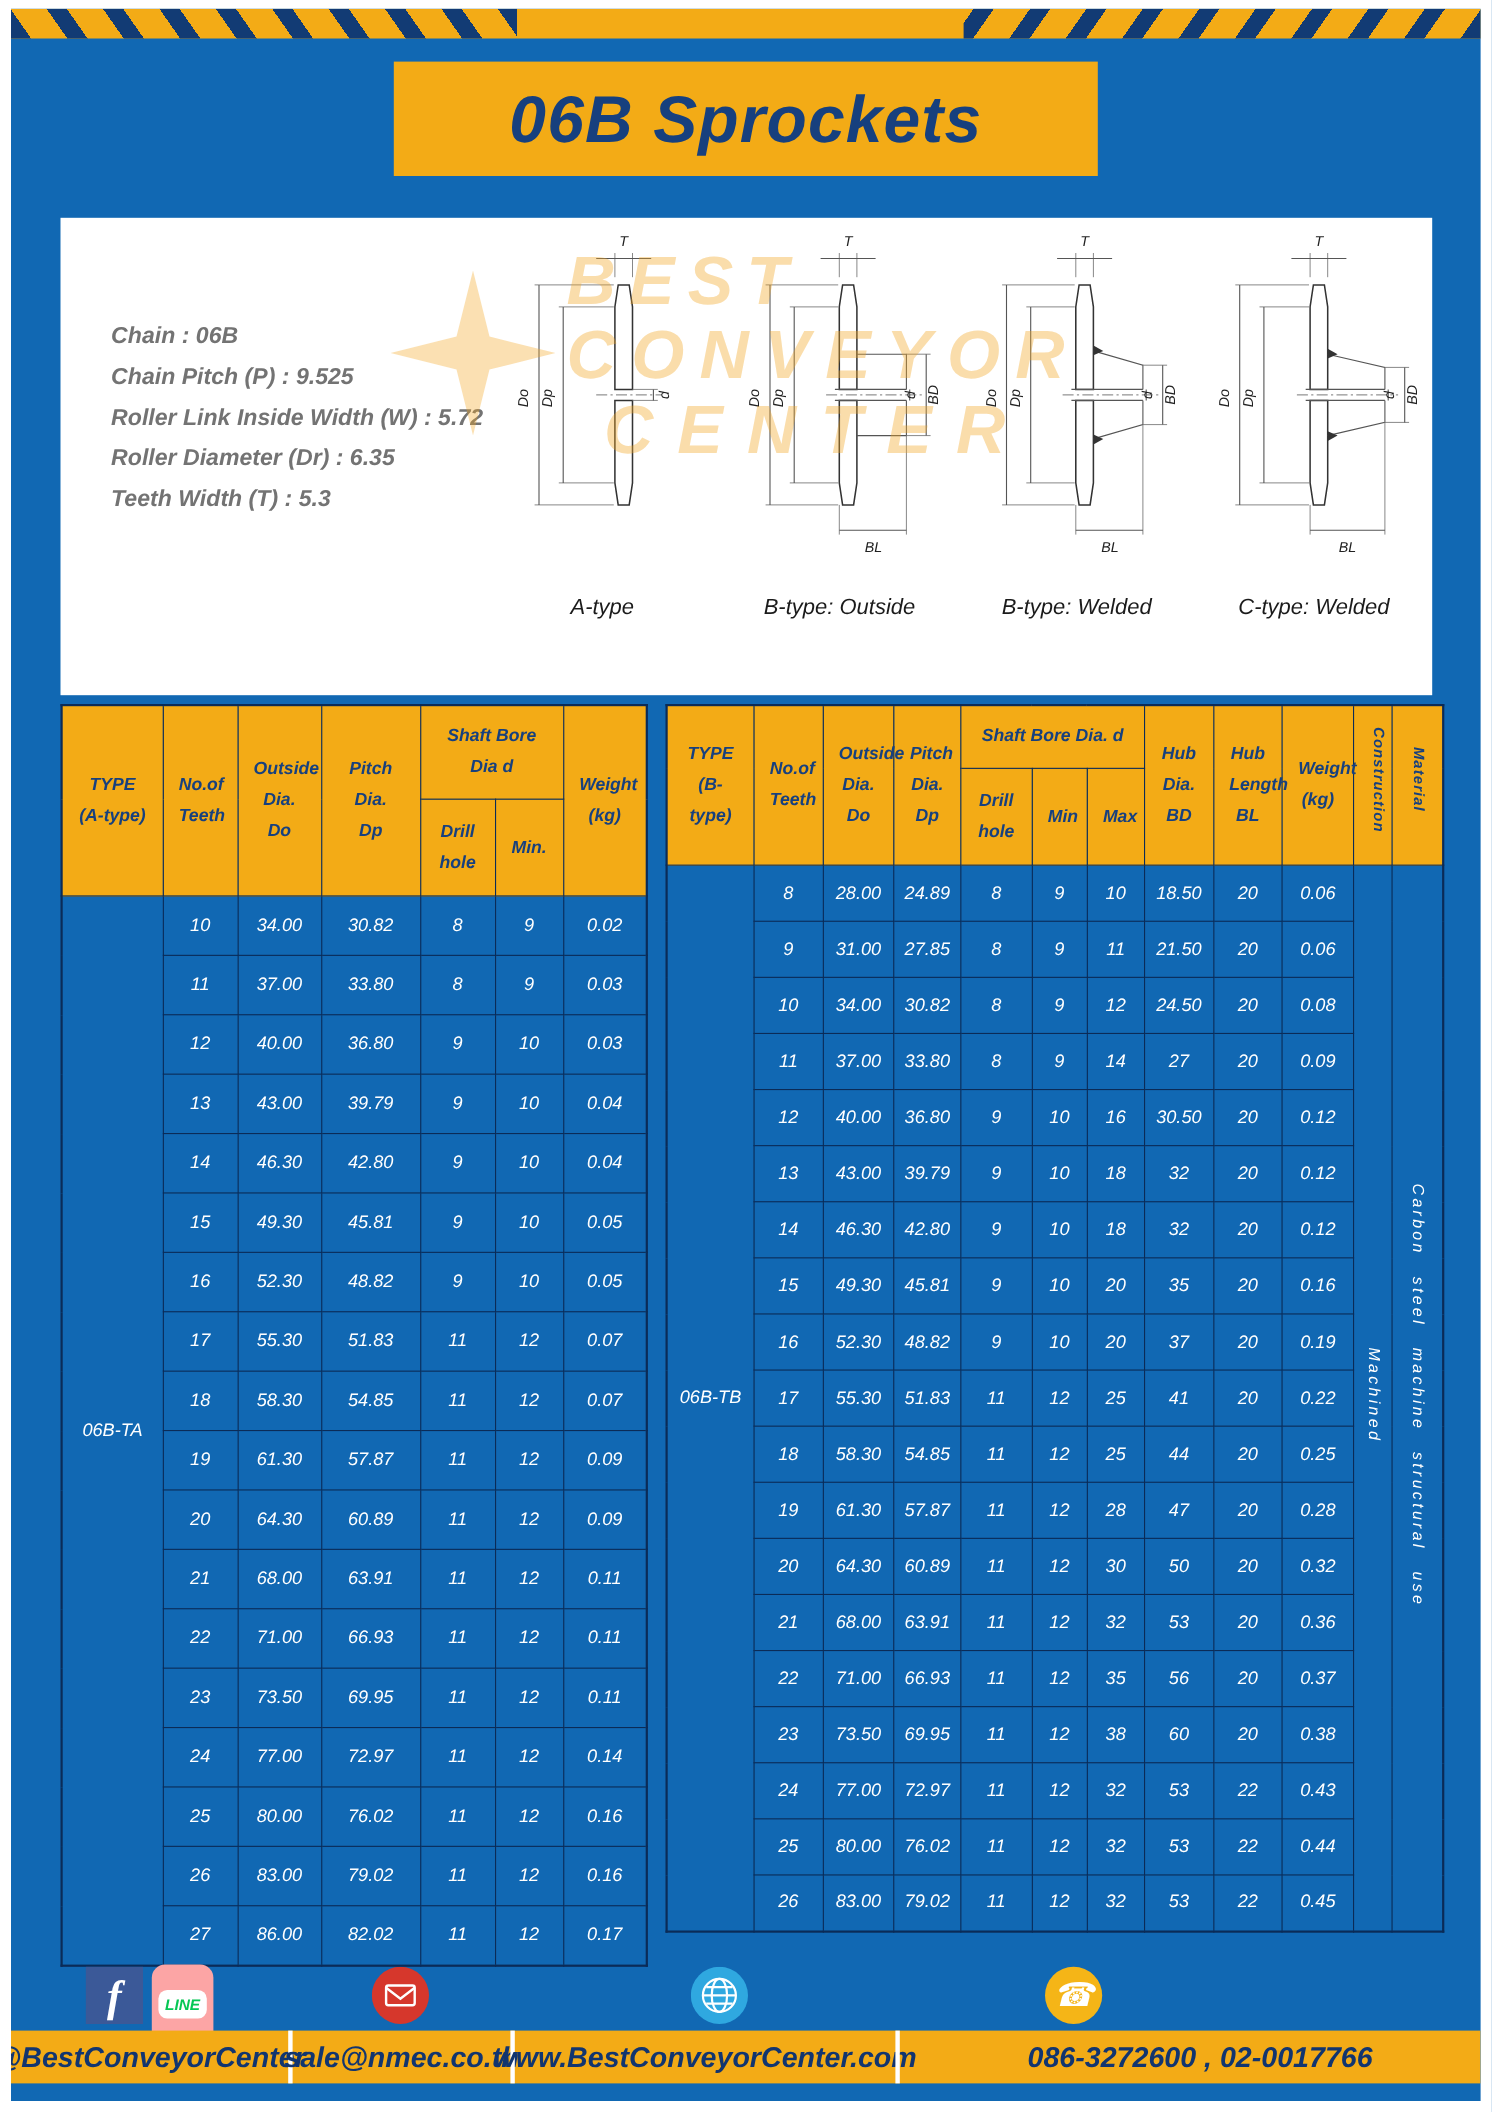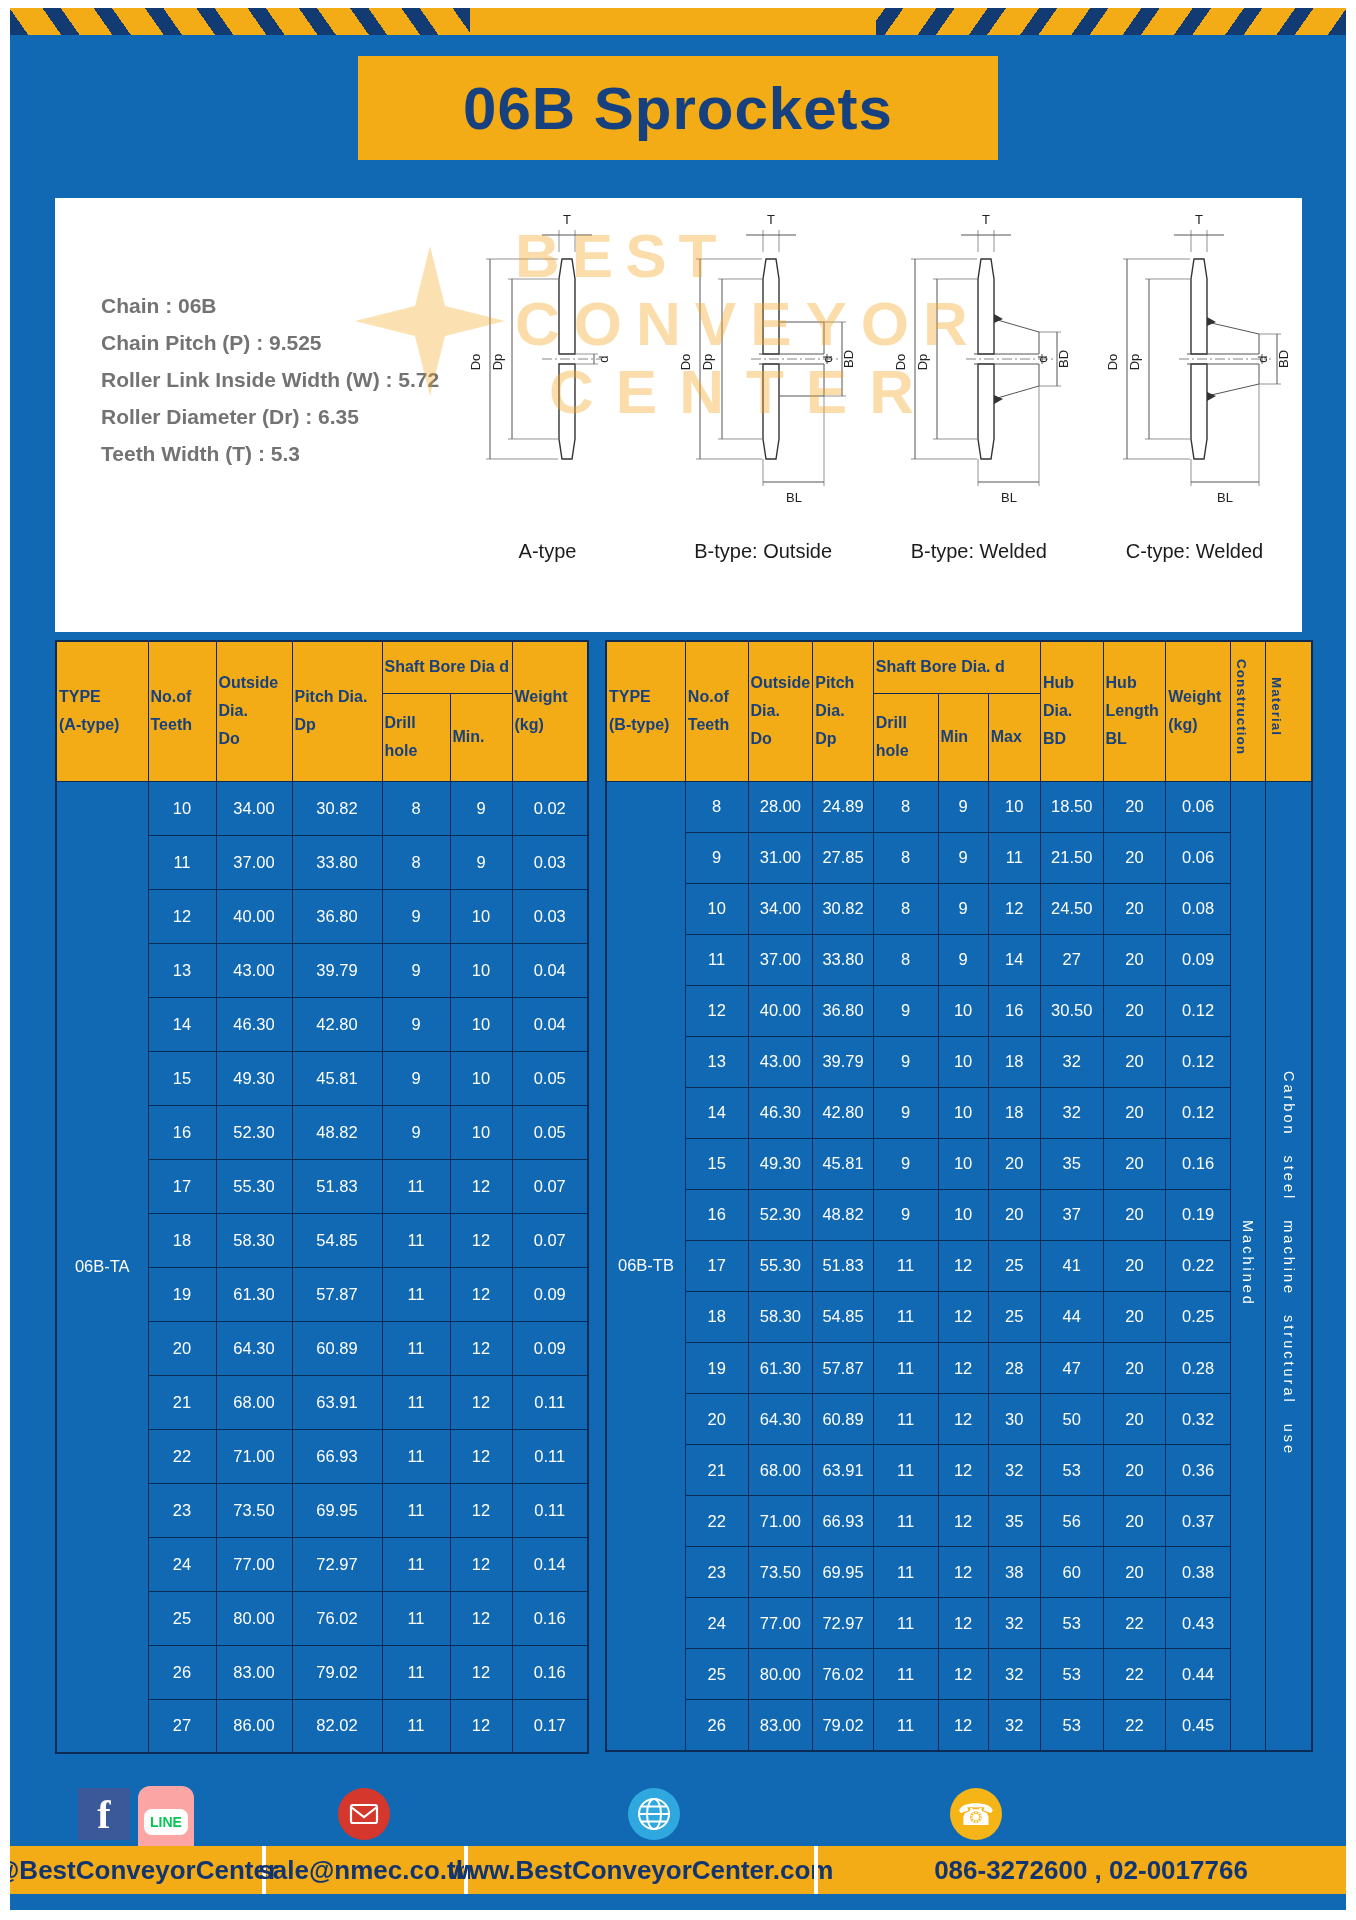--- a/index.html
+++ b/index.html
@@ -1,18 +1,18 @@
 <!DOCTYPE html>
 <html><head>
 <meta charset="utf-8">
 <style>
   * { margin:0; padding:0; box-sizing:border-box; }
   html,body { width:1356px; height:1920px; }
   body { font-family:"Liberation Sans", sans-serif; background:#ffffff; position:relative; }
-  .page { position:absolute; inset:0; background:#ffffff; }
+  .page { position:absolute; inset:0; background:#ffffff;font-style:italic; }
   .inner { position:absolute; left:10px; right:10px; top:8px; bottom:10px; background:#1168B3; overflow:hidden; }
 
   
   .hazard { position:absolute; top:0; left:0; right:0; height:27px; background:#F3AB16; }
   .hazard .stripes-left, .hazard .stripes-right { position:absolute; top:0; bottom:0; }
   .hazard .stripes-left { left:0; width:460px;
     background:repeating-linear-gradient(55deg,#123B74 0 15px,transparent 15px 42px); }
   .hazard .stripes-right { right:0; width:470px;
     background:repeating-linear-gradient(-55deg,#123B74 0 15px,transparent 15px 42px); }
 
@@ -44,21 +44,21 @@
   .dweld { fill:#333; stroke:none; }
   .dlabel{ font-size:13px; fill:#222; font-family:"Liberation Sans",sans-serif; }
 
   
   .tables-row { position:absolute; left:45px; top:632px; display:flex; gap:16px; }
   table.tbl { border-collapse:collapse; table-layout:fixed; height:1112px; }
   .tbl-a { width:532px; }
   .tbl-b { width:708px; }
   .tbl th { background:#F3AB16; color:#17407E; font-weight:700; font-size:16px;
     border:1px solid #0B2B57; white-space:pre-line; line-height:1.75;
-    vertical-align:middle; text-align:left; padding:2px; }
+    vertical-align:middle; text-align:center; padding:14px; }
   .tbl thead tr.h1 { height:52px; }
   .tbl thead tr.h2 { height:88px; }
   .tbl td { border:1px solid #0B2B57; color:#ffffff; font-size:16.5px; font-weight:500;
     text-align:center; vertical-align:middle; }
   .tbl { border:2px solid #0B2B57; }
   .tbl-a tbody tr { height:54px; }
   .tbl-b tbody tr { height:51px; }
   .type-cell { font-size:18px; font-weight:700; }
   .vtext { writing-mode:vertical-rl; text-orientation:mixed; display:inline-block; }
   th .vtext { font-size:13.5px; letter-spacing:1px; line-height:1.1; }

